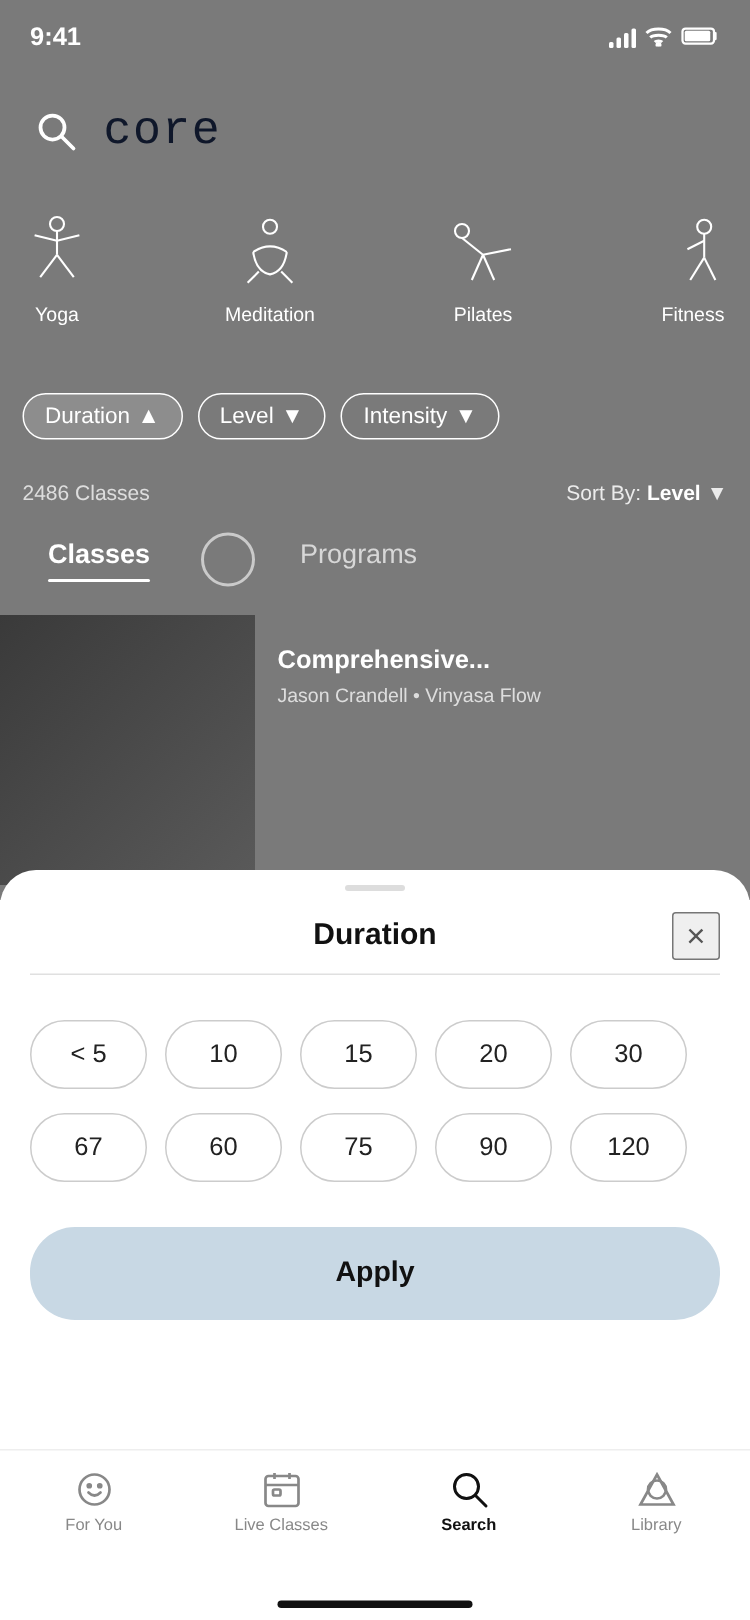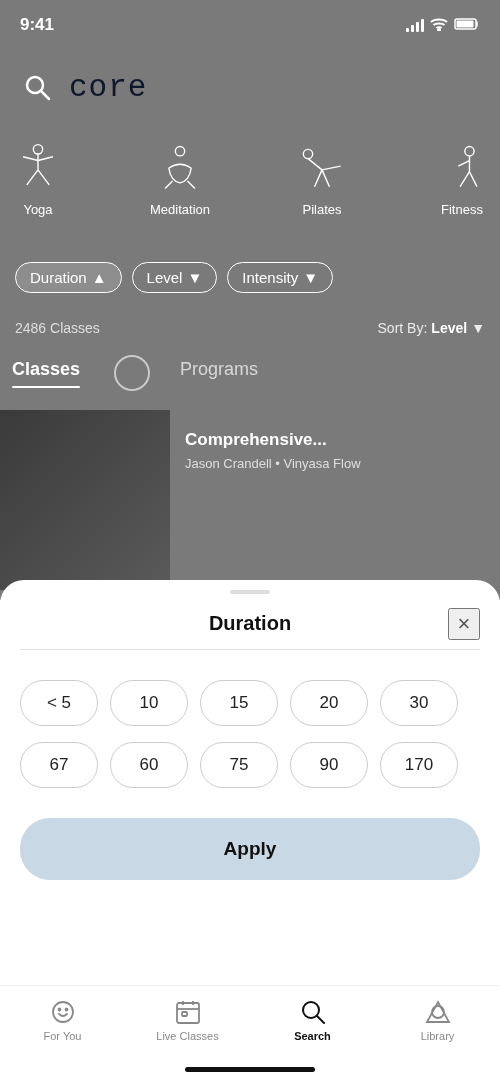--- a/index.html
+++ b/index.html
@@ -152,21 +152,21 @@
     .sort-by strong {
       color: #fff;
     }
 
     
     .tabs-row {
       position: absolute;
       top: 355px; left: 0; right: 0;
       display: flex;
       align-items: center;
-      padding: 0 12px;
+      padding: 0 32px;
       gap: 30px;
       z-index: 10;
     }
     .tab-item {
       font-size: 18px;
       color: rgba(255,255,255,0.7);
       padding-bottom: 8px;
       position: relative;
     }
     .tab-item.active {
@@ -306,21 +306,21 @@
       font-size: 19px;
       font-weight: 600;
       cursor: pointer;
       text-align: center;
     }
 
     
     .bottom-nav {
       position: absolute;
       bottom: 0; left: 0; right: 0;
-      height: 95px;
+      height: 114px;
       background: #fff;
       border-top: 1px solid #eee;
       display: flex;
       align-items: flex-start;
       padding-top: 12px;
       z-index: 30;
     }
     .nav-item {
       flex: 1;
       display: flex;
@@ -504,21 +504,21 @@
       <button class="duration-chip">15</button>
       <button class="duration-chip">20</button>
       <button class="duration-chip">30</button>
     </div>
 
     <div class="duration-row">
       <button class="duration-chip">67</button>
       <button class="duration-chip">60</button>
       <button class="duration-chip">75</button>
       <button class="duration-chip">90</button>
-      <button class="duration-chip">170</button>
+      <button class="duration-chip">120</button>
     </div>
   </div>
 
   <button class="apply-btn">Apply</button>
 </div>
 
 <div class="bottom-nav">
 
   <div class="nav-item">
     <svg viewBox="0 0 28 28" fill="none" stroke="#888" stroke-width="1.8">

